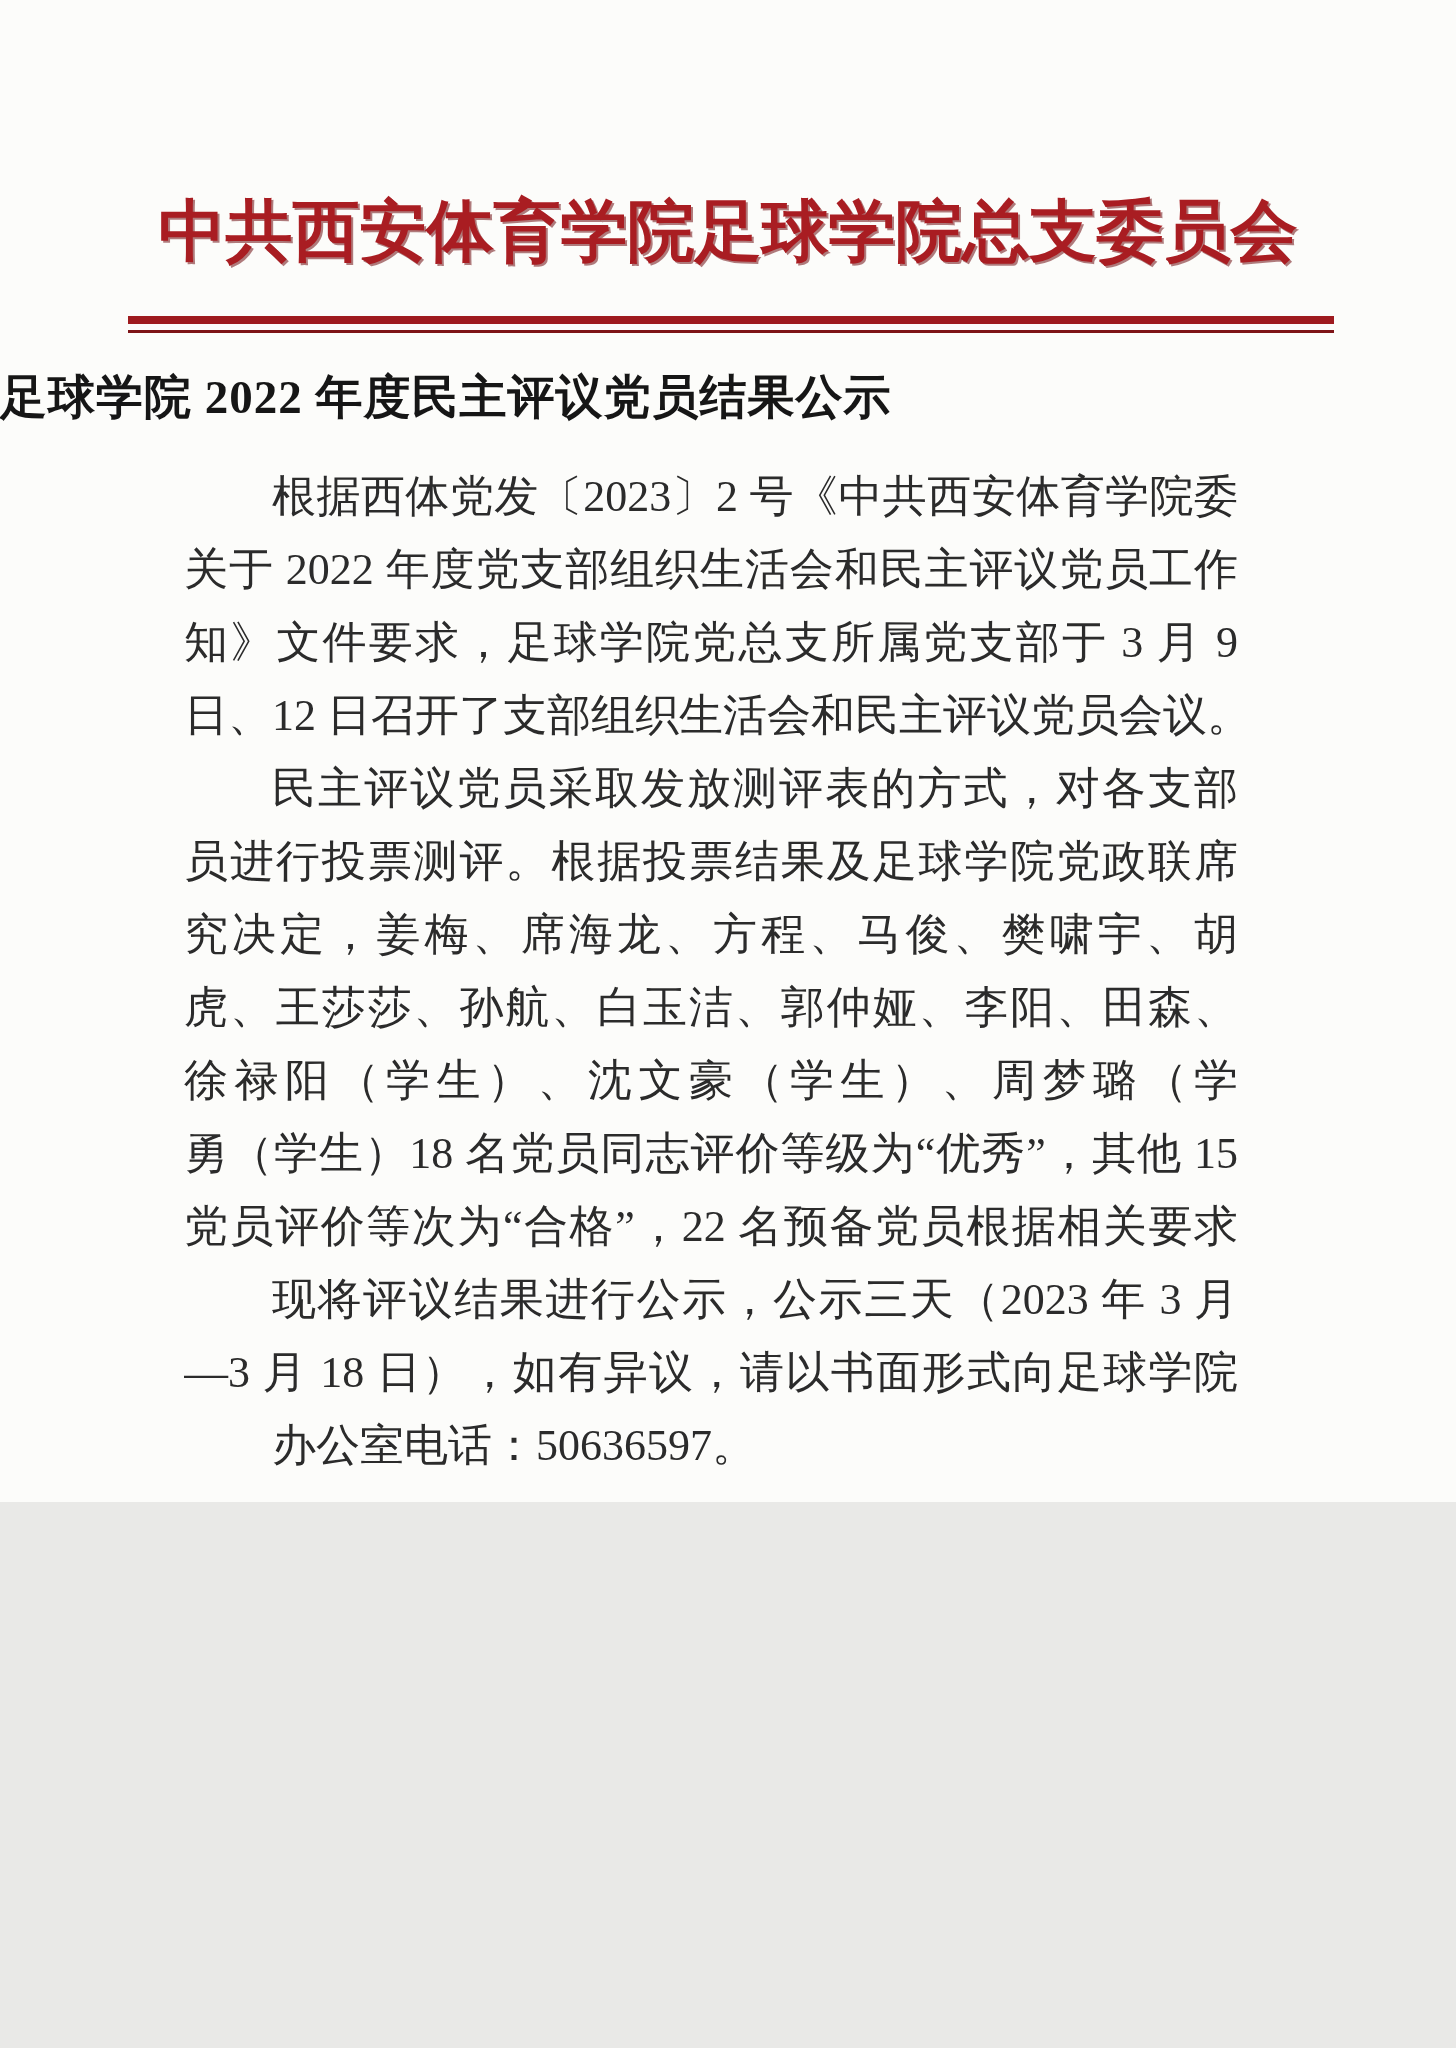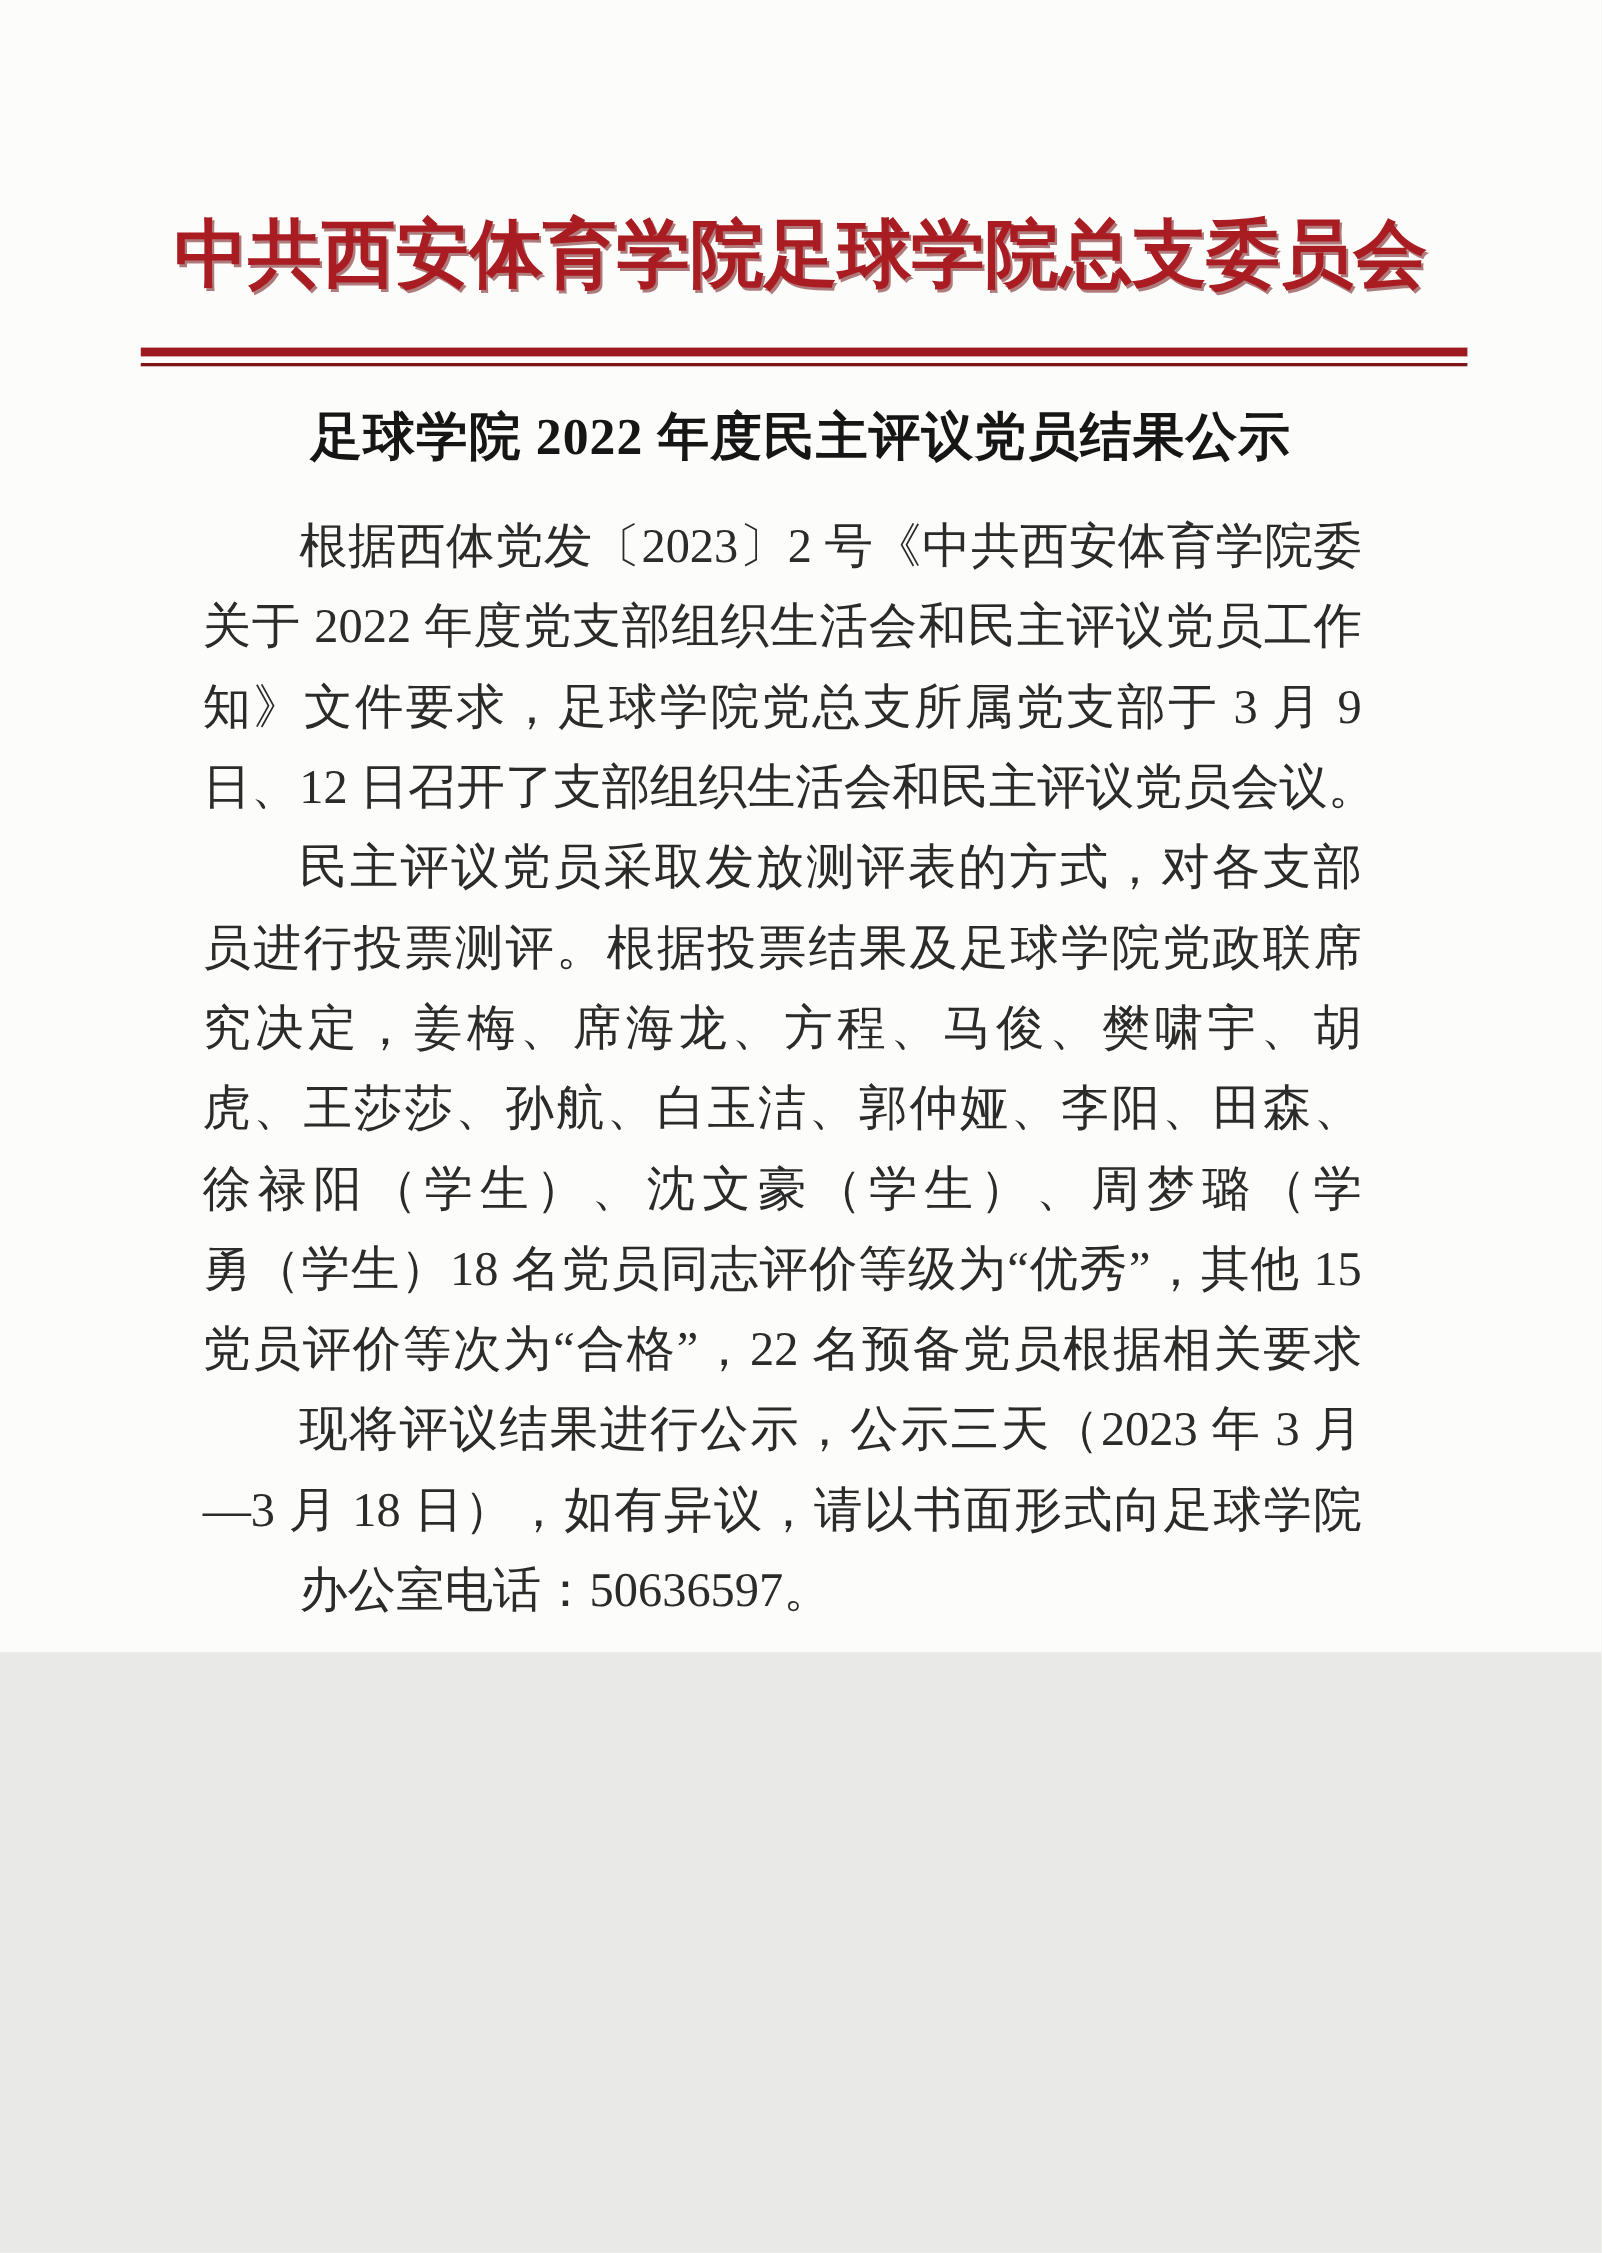--- a/index.html
+++ b/index.html
@@ -27,21 +27,21 @@
     white-space:nowrap;
   }
   .rule{position:absolute;left:128px;top:316px;width:1206px;}
   .rule-thick{height:8px;background:#9e1a1e;}
   .rule-thin{height:3px;background:#7e1417;margin-top:6px;}
   
   .doc-title{
     position:absolute;
     left:0;top:366px;width:1456px;
     margin:0;
-    text-align:center;
+    text-align:left;
     font-size:47px;
     font-weight:bold;
     color:#161616;
     letter-spacing:1px;
     white-space:nowrap;
   }
   
   .body-text{
     position:absolute;
     left:184px;top:460px;width:1054px;

